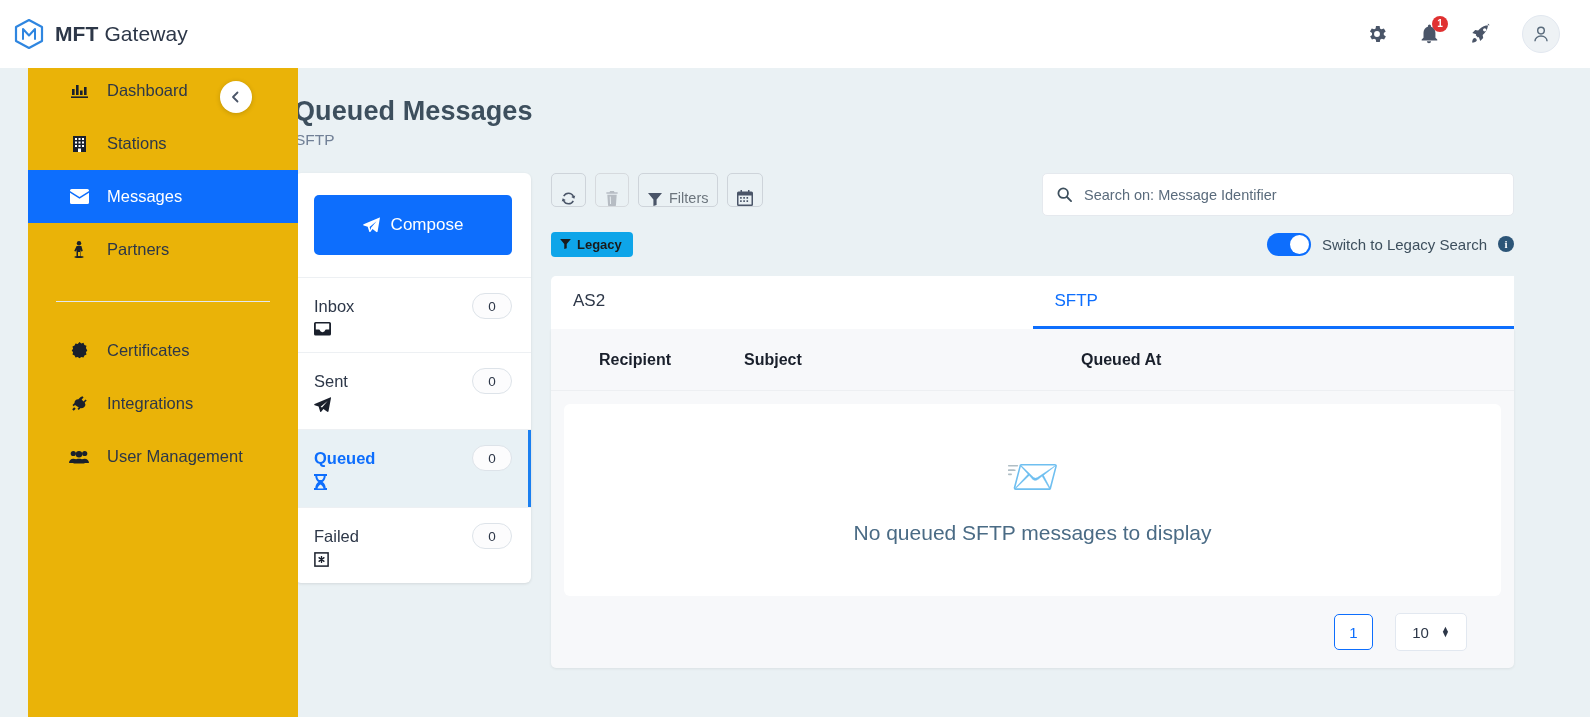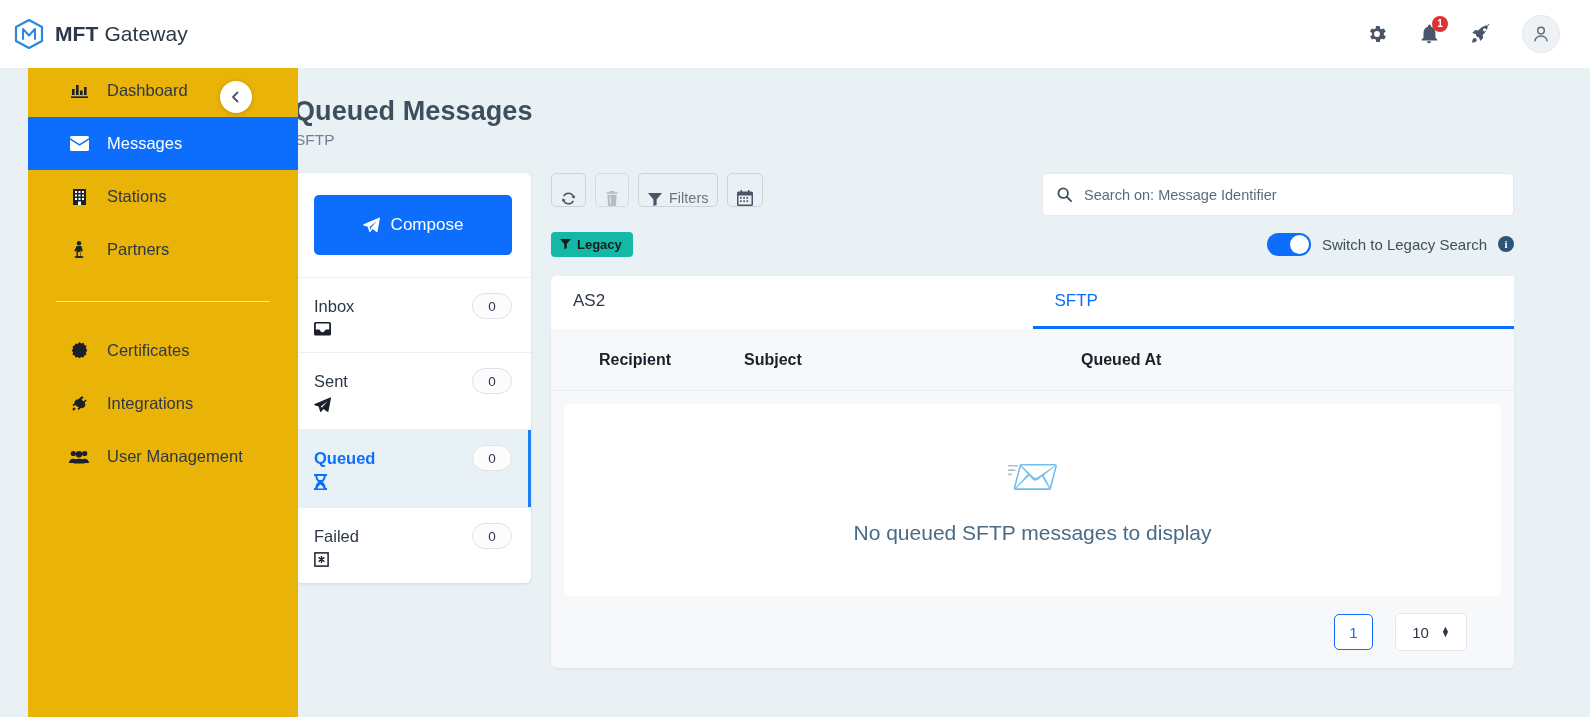--- a/index.html
+++ b/index.html
@@ -129,21 +129,21 @@
     display: flex; align-items: center; padding: 0 14px; gap: 12px;
   }
   .search-box input {
     border: none; outline: none; background: transparent; flex: 1;
     font-family: inherit; font-size: 14.5px; color: #3d4f5d;
   }
   .search-box input::placeholder { color: #5a6b7c; }
 
   .badge-row { display: flex; align-items: center; margin-top: 14px; height: 28px; }
   .legacy-badge {
-    background: #14b8a6; color: #1a1a1a; border-radius: 4px;
+    background: #0ea5e9; color: #1a1a1a; border-radius: 4px;
     font-size: 13px; font-weight: 700; padding: 5px 11px 5px 9px;
     display: inline-flex; align-items: center; gap: 6px; cursor: pointer;
   }
   .toggle-wrap { margin-left: auto; display: flex; align-items: center; gap: 11px; justify-content: flex-end; }
   .switch {
     width: 44px; height: 23px; border-radius: 12px; background: #0d6efd;
     position: relative; cursor: pointer; flex: none;
   }
   .switch .knob {
     position: absolute; right: 2px; top: 2px;
@@ -254,29 +254,20 @@
     <span class="nav-ico">
       <svg width="17" height="15" viewBox="0 0 17 15" fill="currentColor">
           <rect x="0" y="13.4" width="17" height="1.6"></rect>
           <rect x="1" y="6" width="2.6" height="6"></rect>
           <rect x="5" y="2" width="2.6" height="10"></rect>
           <rect x="9" y="7.5" width="2.6" height="4.5"></rect>
           <rect x="13" y="4" width="2.6" height="8"></rect>
         </svg>
     </span>
     <span>Dashboard</span>
-  </div>
-
-  <div class="nav-item active">
-    <span class="nav-ico">
-      <svg width="19" height="15" viewBox="0 0 19 15" fill="currentColor">
-          <path d="M1.6 0h15.8A1.6 1.6 0 0119 1.6v.3L9.5 8 0 1.9v-.3A1.6 1.6 0 011.6 0zM0 3.8l9.5 6 9.5-6v9.6A1.6 1.6 0 0117.4 15H1.6A1.6 1.6 0 010 13.4z"></path>
-        </svg>
-    </span>
-    <span>Messages</span>
   </div>
 
   <div class="nav-item">
     <span class="nav-ico">
       <svg width="15" height="16" viewBox="0 0 15 16" fill="currentColor">
           <rect x="1" y="0" width="13" height="16"></rect>
           <g fill="#fff">
             <rect x="3" y="2" width="2" height="2"></rect>
             <rect x="6.5" y="2" width="2" height="2"></rect>
             <rect x="10" y="2" width="2" height="2"></rect>
@@ -286,20 +277,29 @@
             <rect x="3" y="9" width="2" height="2"></rect>
             <rect x="6.5" y="9" width="2" height="2"></rect>
             <rect x="10" y="9" width="2" height="2"></rect>
             <rect x="6" y="12.5" width="3" height="3.5"></rect>
           </g>
         </svg>
     </span>
     <span>Stations</span>
   </div>
 
+  <div class="nav-item active">
+    <span class="nav-ico">
+      <svg width="19" height="15" viewBox="0 0 19 15" fill="currentColor">
+          <path d="M1.6 0h15.8A1.6 1.6 0 0119 1.6v.3L9.5 8 0 1.9v-.3A1.6 1.6 0 011.6 0zM0 3.8l9.5 6 9.5-6v9.6A1.6 1.6 0 0117.4 15H1.6A1.6 1.6 0 010 13.4z"></path>
+        </svg>
+    </span>
+    <span>Messages</span>
+  </div>
+
   <div class="nav-item">
     <span class="nav-ico">
       <svg width="14" height="17" viewBox="0 0 14 17" fill="currentColor">
           <circle cx="7" cy="2.2" r="2.2"></circle>
           <path d="M4.6 5h4.8l1.4 5-1.7.5-.6-2v8H8V11H6v5.5H4.5v-8l-.6 2-1.7-.5z"></path>
           <ellipse cx="7" cy="16" rx="4.6" ry="1"></ellipse>
         </svg>
     </span>
     <span>Partners</span>
   </div>

